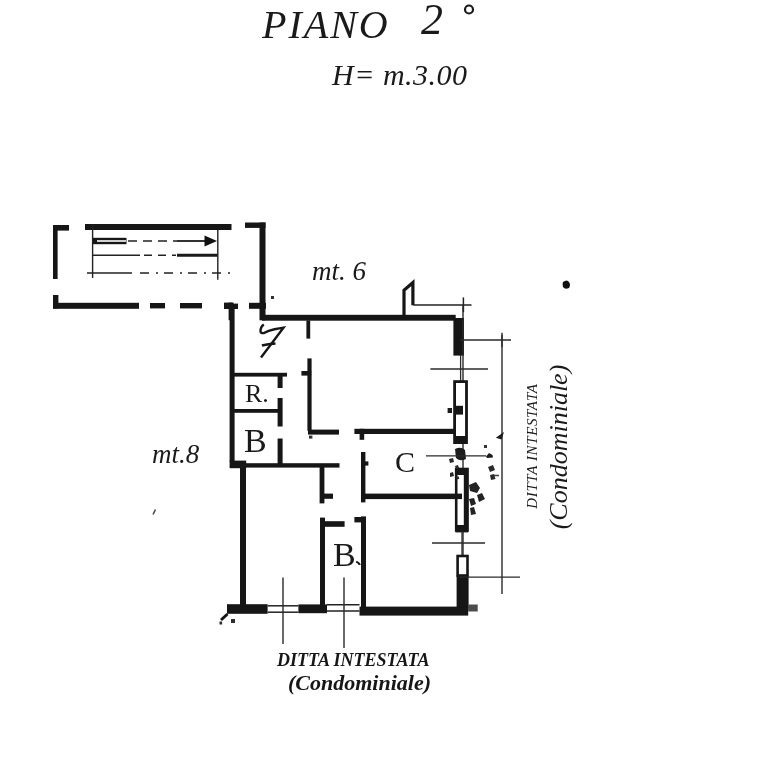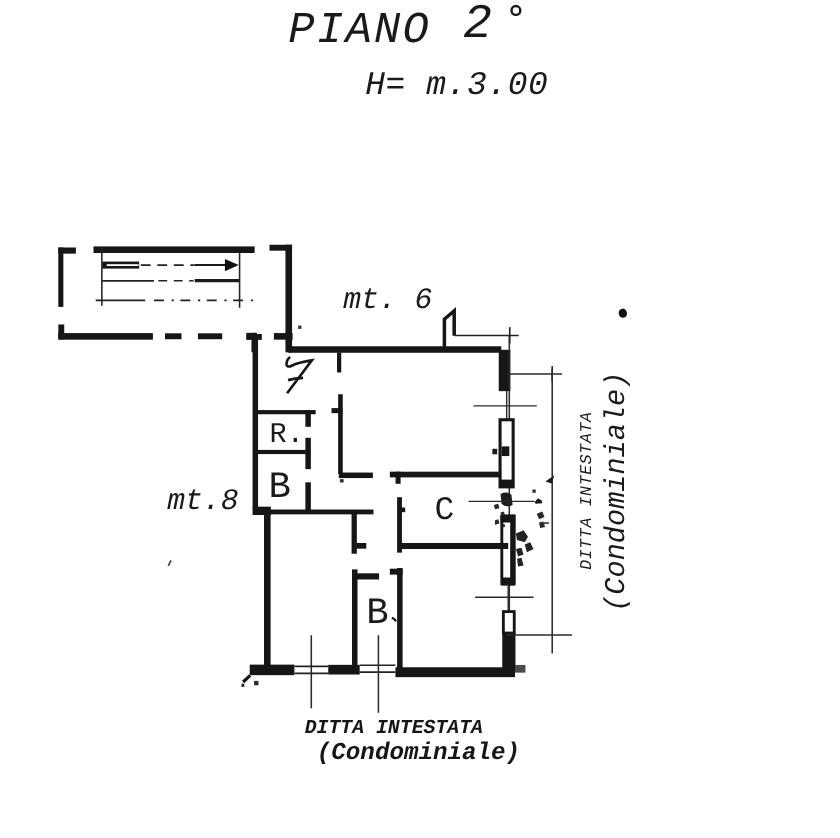--- a/index.html
+++ b/index.html
@@ -1,17 +1,17 @@
 <!DOCTYPE html>
 <html><head>
 <meta charset="utf-8">
 <style>
   html,body{margin:0;padding:0;background:#ffffff;}
   .page{position:relative;width:764px;height:762px;background:#ffffff;overflow:hidden;
-        font-family:Liberation Mono, monospace;}
+        font-family:Liberation Serif, serif;}
   svg{position:absolute;left:0;top:0;}
 </style>
 </head>
 <body>
 <div class="page">
 <svg width="764" height="762" viewBox="0 0 764 762">
 <g stroke="none" fill="#161616">
 
 <text x="262" y="38" font-size="40" font-style="italic" fill="#1a1a1a" letter-spacing="2">PIANO</text>
 

